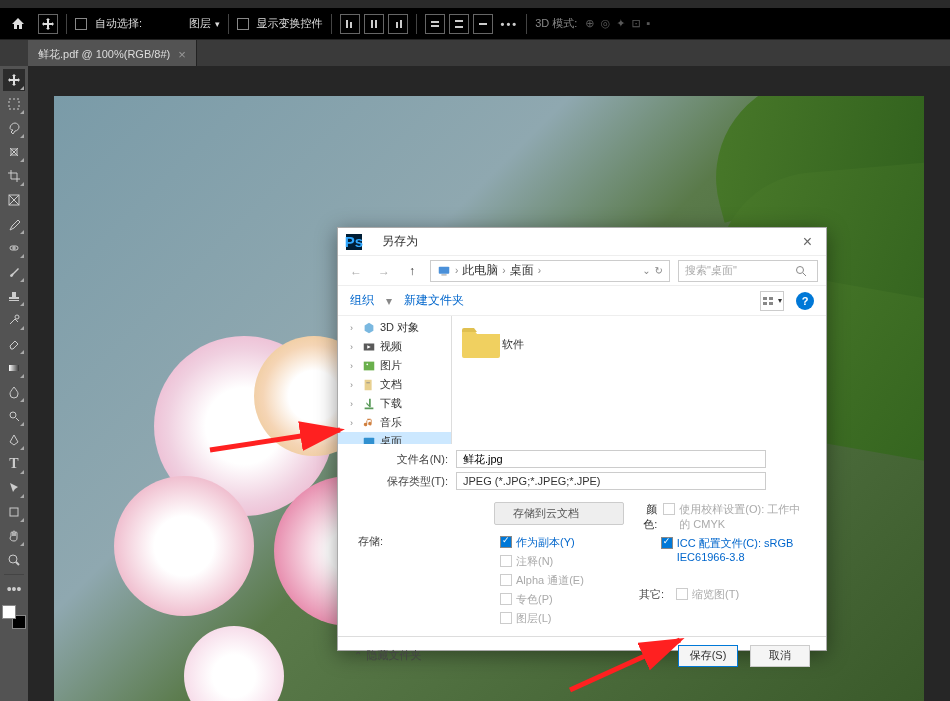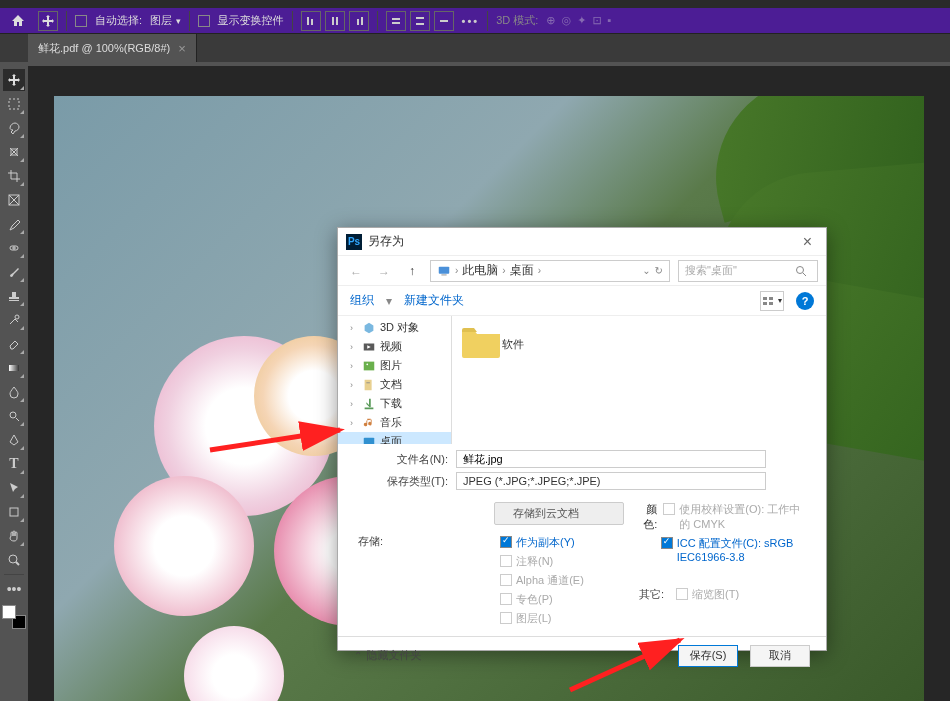--- a/index.html
+++ b/index.html
@@ -2,25 +2,25 @@
 <html><head>
   <meta charset="utf-8">
   <style>
     * { margin: 0; padding: 0; box-sizing: border-box; font-family: "Microsoft YaHei", Arial, sans-serif; }
     body { width: 950px; height: 701px; background: #535353; overflow: hidden; position: relative; }
     
     
     .menubar { height: 8px; background: #2a2a2a; display: flex; align-items: center; padding: 0 8px; gap: 12px; font-size: 11px; color: #ddd; }
     
     
-    .optionsbar { height: 26px; background: #4c1d95; border-bottom: 1px solid #222; display: flex; align-items: center; padding: 0 6px; gap: 8px; font-size: 11px; color: #ddd; }
+    .optionsbar { height: 32px; background: #000000; border-bottom: 1px solid #222; display: flex; align-items: center; padding: 0 6px; gap: 8px; font-size: 11px; color: #ddd; }
     .home-icon { width: 24px; height: 24px; display: flex; align-items: center; justify-content: center; }
     .opt-icon { width: 20px; height: 20px; display: flex; align-items: center; justify-content: center; border: 1px solid #666; }
     .opt-label { font-size: 11px; }
-    .opt-select { display: flex; align-items: center; gap: 4px; }
+    .opt-select { display: flex; align-items: center; gap: 4px; margin-left: 39px; }
     .opt-divider { width: 1px; height: 20px; background: #444; }
     .opt-check { width: 12px; height: 12px; border: 1px solid #888; }
     
     
     .tabbar { height: 28px; background: #3a3a3a; display: flex; align-items: center; padding-left: 28px; }
     .doc-tab { background: #535353; height: 100%; padding: 0 10px; display: flex; align-items: center; gap: 8px; font-size: 11px; color: #ddd; border-right: 1px solid #222; }
     .doc-tab-close { font-size: 13px; color: #999; cursor: pointer; }
     
     
     .toolbar { position: absolute; left: 0; top: 66px; width: 28px; background: #535353; display: flex; flex-direction: column; gap: 0; padding-top: 2px; }
@@ -41,21 +41,21 @@
     .f2 { width: 120px; height: 120px; background: radial-gradient(circle, #fff 30%, #f5d5b5 60%, #e8c080 100%); left: 140px; top: 40px; }
     .leaf-area { position: absolute; right: -100px; top: -50px; width: 600px; height: 500px; }
     .leaf { position: absolute; background: linear-gradient(115deg, #4a7a2a, #2a5a1a); border-radius: 100px 0 100px 0; transform: rotate(-15deg); }
     .l1 { width: 300px; height: 120px; right: 20px; top: 20px; }
     .l2 { width: 350px; height: 140px; right: -40px; top: 120px; transform: rotate(-5deg); }
     .l3 { width: 400px; height: 160px; right: -80px; top: 250px; transform: rotate(10deg); }
     
     
     .dialog { position: absolute; left: 337px; top: 227px; width: 490px; height: 424px; background: #fff; border: 1px solid #aaa; box-shadow: 0 4px 20px rgba(0,0,0,0.4); font-size: 12px; color: #333; }
     .dlg-title { height: 28px; display: flex; align-items: center; padding: 0 8px; border-bottom: 1px solid #eee; }
-    .dlg-title-icon { width: 16px; height: 16px; background: #001e36; color: #31a8ff; font-size: 10px; font-weight: bold; display: flex; align-items: center; justify-content: center; margin-right: 6px; }
+    .dlg-title-icon { width: 16px; height: 16px; background: #001e36; color: #31a8ff; font-size: 15px; font-weight: bold; display: flex; align-items: center; justify-content: center; margin-right: 20px; }
     .dlg-title-text { flex: 1; font-size: 12px; }
     .dlg-close { font-size: 16px; color: #666; padding: 0 6px; cursor: pointer; }
     .dlg-nav { height: 30px; display: flex; align-items: center; gap: 8px; padding: 0 8px; border-bottom: 1px solid #eee; }
     .nav-arrow { width: 20px; height: 20px; display: flex; align-items: center; justify-content: center; color: #aaa; }
     .nav-arrow.enabled { color: #333; }
     .nav-path { flex: 1; display: flex; align-items: center; gap: 4px; border: 1px solid #ccc; height: 22px; padding: 0 6px; }
     .folder-icon { width: 14px; height: 14px; }
     .path-sep { color: #888; font-size: 10px; }
     .nav-search { width: 140px; border: 1px solid #ccc; height: 22px; padding: 0 6px; display:flex; align-items:center; }
     .nav-search-icon { width: 12px; height: 12px; margin-right: 4px; }

